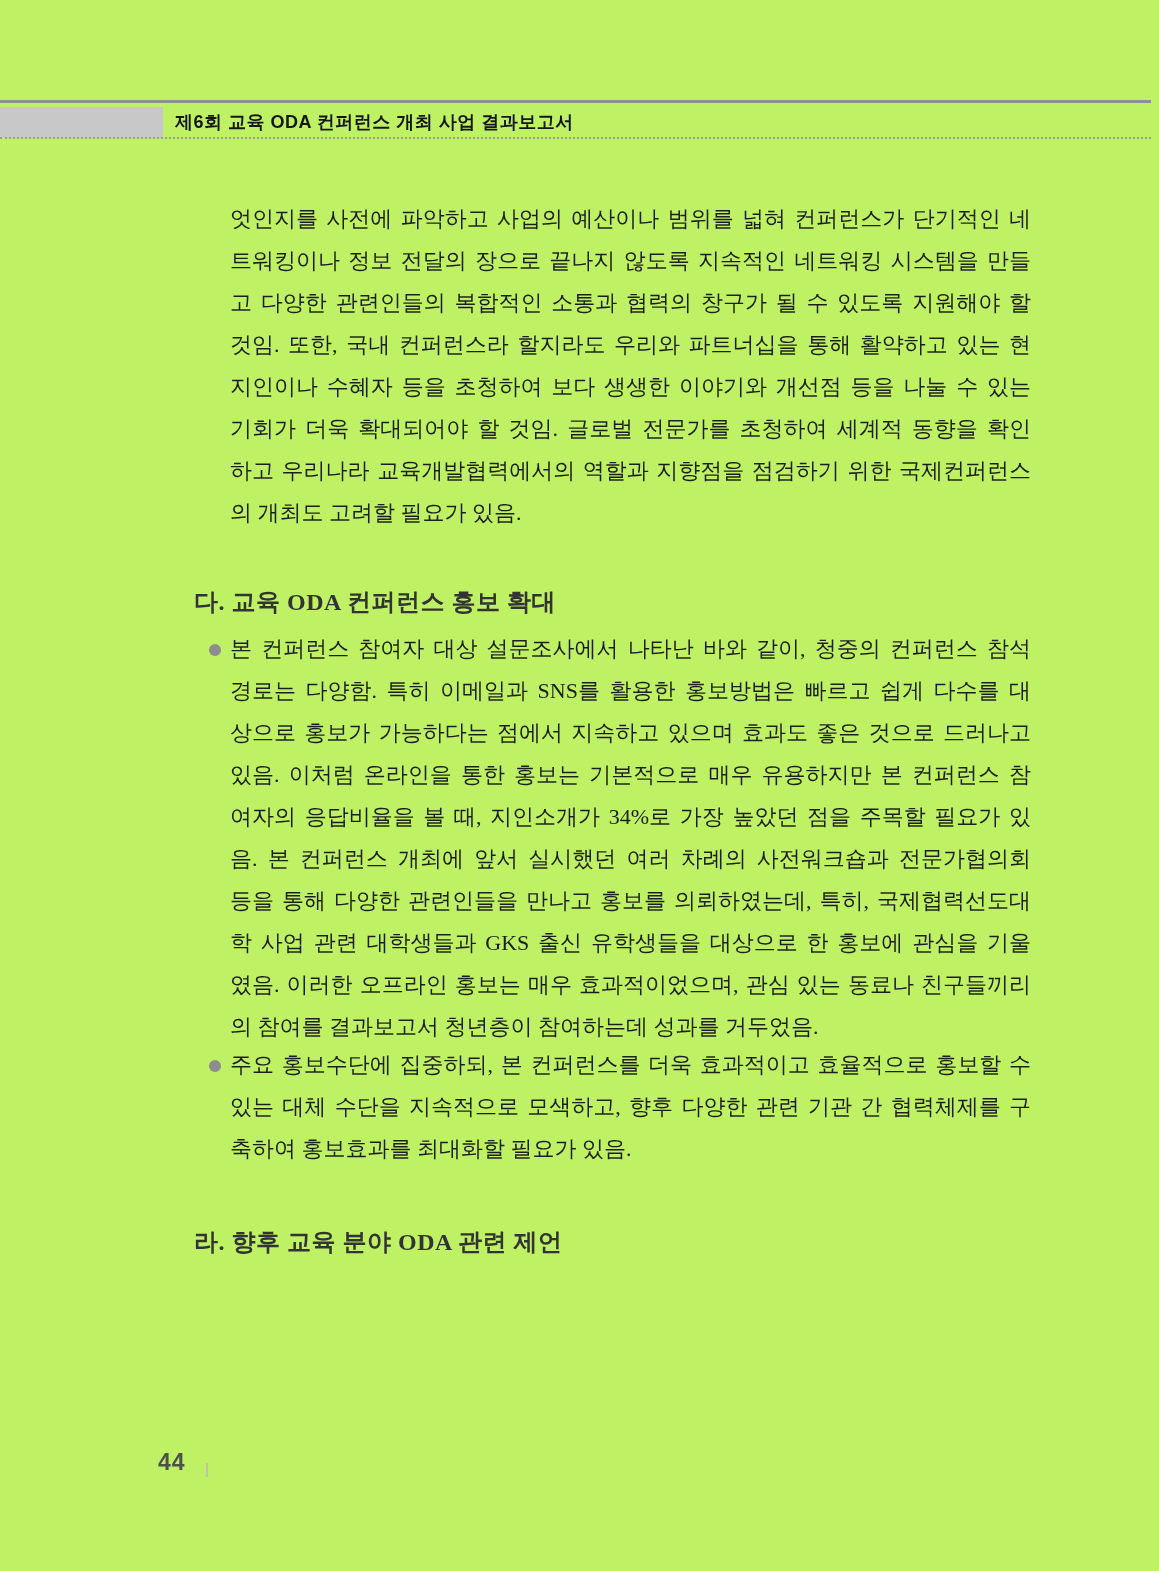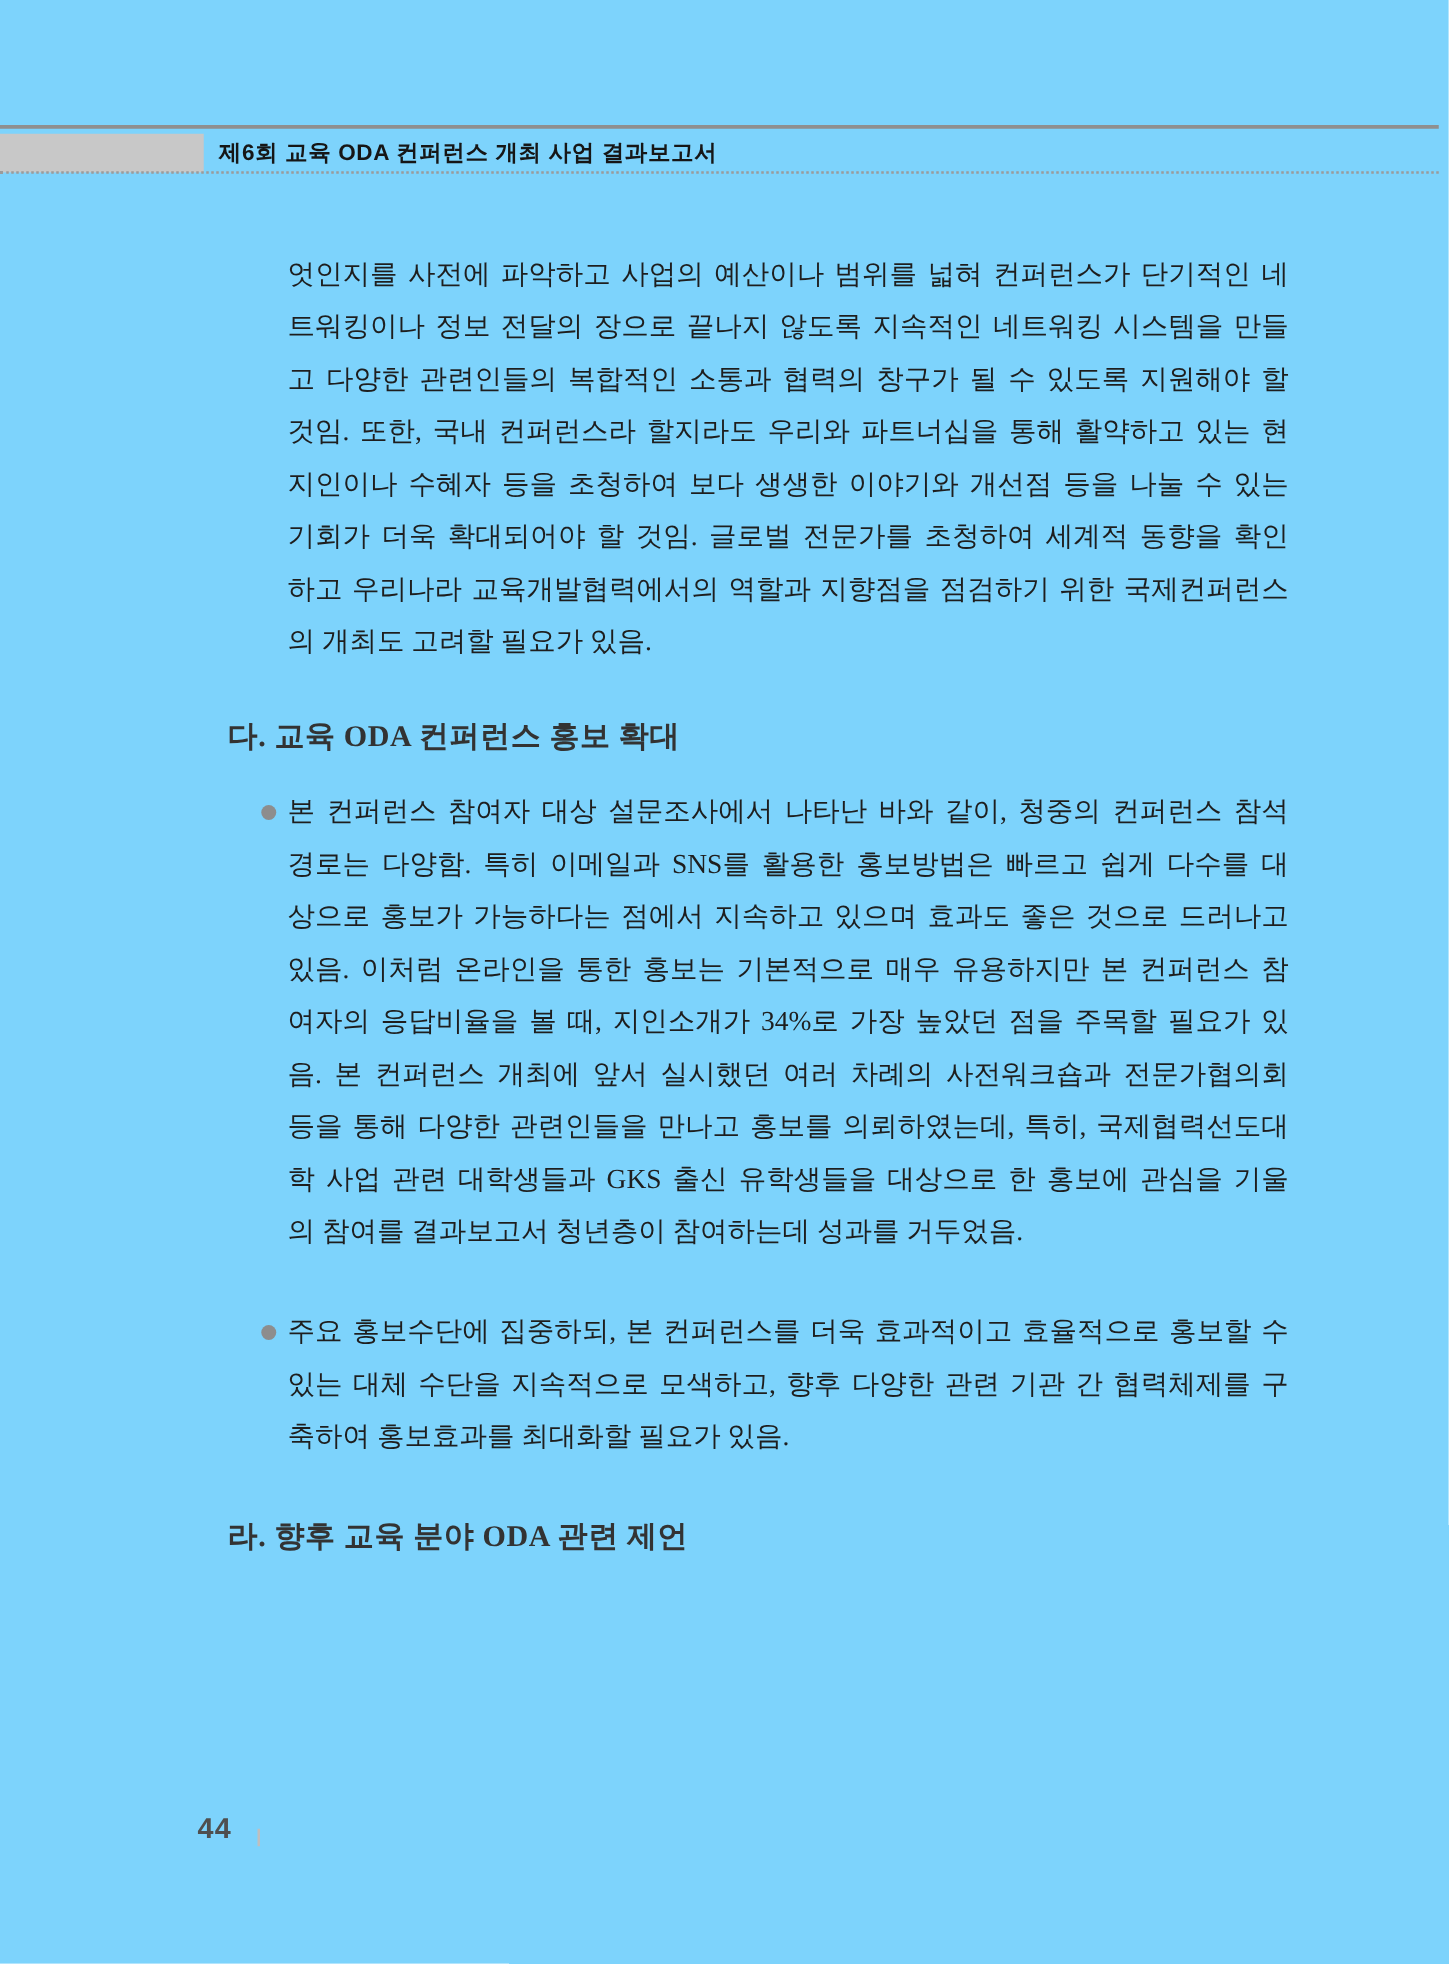--- a/index.html
+++ b/index.html
@@ -1,18 +1,18 @@
 <!DOCTYPE html>
 <html><head>
 <meta charset="utf-8">
 <style>
   html,body { margin:0; padding:0; background:#ffffff; }
   .page {
     position:relative; width:1159px; height:1571px;
-    background:#7dd3fc; overflow:hidden;
+    background:#bef264; overflow:hidden;
     font-family:"Liberation Serif", serif;
   }
   
   .top-rule {
     position:absolute; left:0; top:100px; width:1151px; height:3px;
     background:#8f8f8f;
   }
   .gray-bar {
     position:absolute; left:0; top:107px; width:163px; height:31px;
     background:#c8c8c8;
@@ -28,21 +28,21 @@
   }
   
   .textblock { position:absolute; left:206px; width:801px;margin-left:24px; }
   .tline {
     font-size:22px; line-height:42px; height:42px; overflow:hidden;
     color:#1e1e1e; text-align:justify; text-align-last:justify;
     white-space:nowrap;
   }
   .tline.last { text-align-last:left; }
   .section-heading {
-    position:absolute; left:182px; margin:0;
+    position:absolute; left:182px; margin:12px;
     font-family:"Liberation Serif", serif; font-weight:bold;
     font-size:24px; line-height:28px; color:#333333;
     letter-spacing:0.5px; white-space:nowrap;
   }
   .bullet-dot {
     position:absolute; left:-21px; top:16px; width:12px; height:12px;
     border-radius:50%; background:#8d8d8d;
   }
   
   .page-number {
@@ -82,20 +82,21 @@
     <span class="bullet-dot"></span>
     <div>
         <div class="tline">본 컨퍼런스 참여자 대상 설문조사에서 나타난 바와 같이, 청중의 컨퍼런스 참석</div>
         <div class="tline">경로는 다양함. 특히 이메일과 SNS를 활용한 홍보방법은 빠르고 쉽게 다수를 대</div>
         <div class="tline">상으로 홍보가 가능하다는 점에서 지속하고 있으며 효과도 좋은 것으로 드러나고</div>
         <div class="tline">있음. 이처럼 온라인을 통한 홍보는 기본적으로 매우 유용하지만 본 컨퍼런스 참</div>
         <div class="tline">여자의 응답비율을 볼 때, 지인소개가 34%로 가장 높았던 점을 주목할 필요가 있</div>
         <div class="tline">음. 본 컨퍼런스 개최에 앞서 실시했던 여러 차례의 사전워크숍과 전문가협의회</div>
         <div class="tline">등을 통해 다양한 관련인들을 만나고 홍보를 의뢰하였는데, 특히, 국제협력선도대</div>
         <div class="tline">학 사업 관련 대학생들과 GKS 출신 유학생들을 대상으로 한 홍보에 관심을 기울</div>
+        <div class="tline">였음. 이러한 오프라인 홍보는 매우 효과적이었으며, 관심 있는 동료나 친구들끼리</div>
         <div class="tline last">의 참여를 결과보고서 청년층이 참여하는데 성과를 거두었음.</div>
       </div>
   </div>
 
   <div class="textblock" style="top:1044px;">
     <span class="bullet-dot"></span>
     <div>
         <div class="tline">주요 홍보수단에 집중하되, 본 컨퍼런스를 더욱 효과적이고 효율적으로 홍보할 수</div>
         <div class="tline">있는 대체 수단을 지속적으로 모색하고, 향후 다양한 관련 기관 간 협력체제를 구</div>
         <div class="tline last">축하여 홍보효과를 최대화할 필요가 있음.</div>

